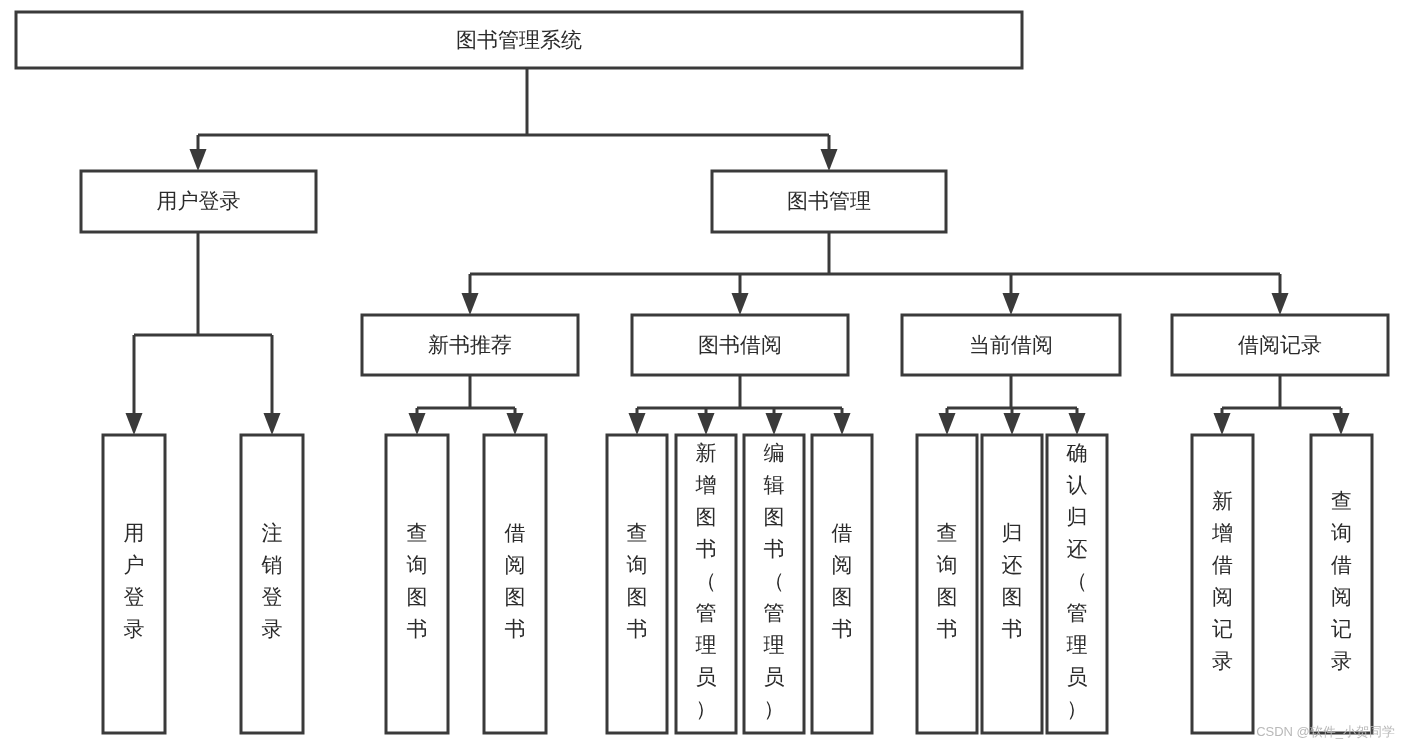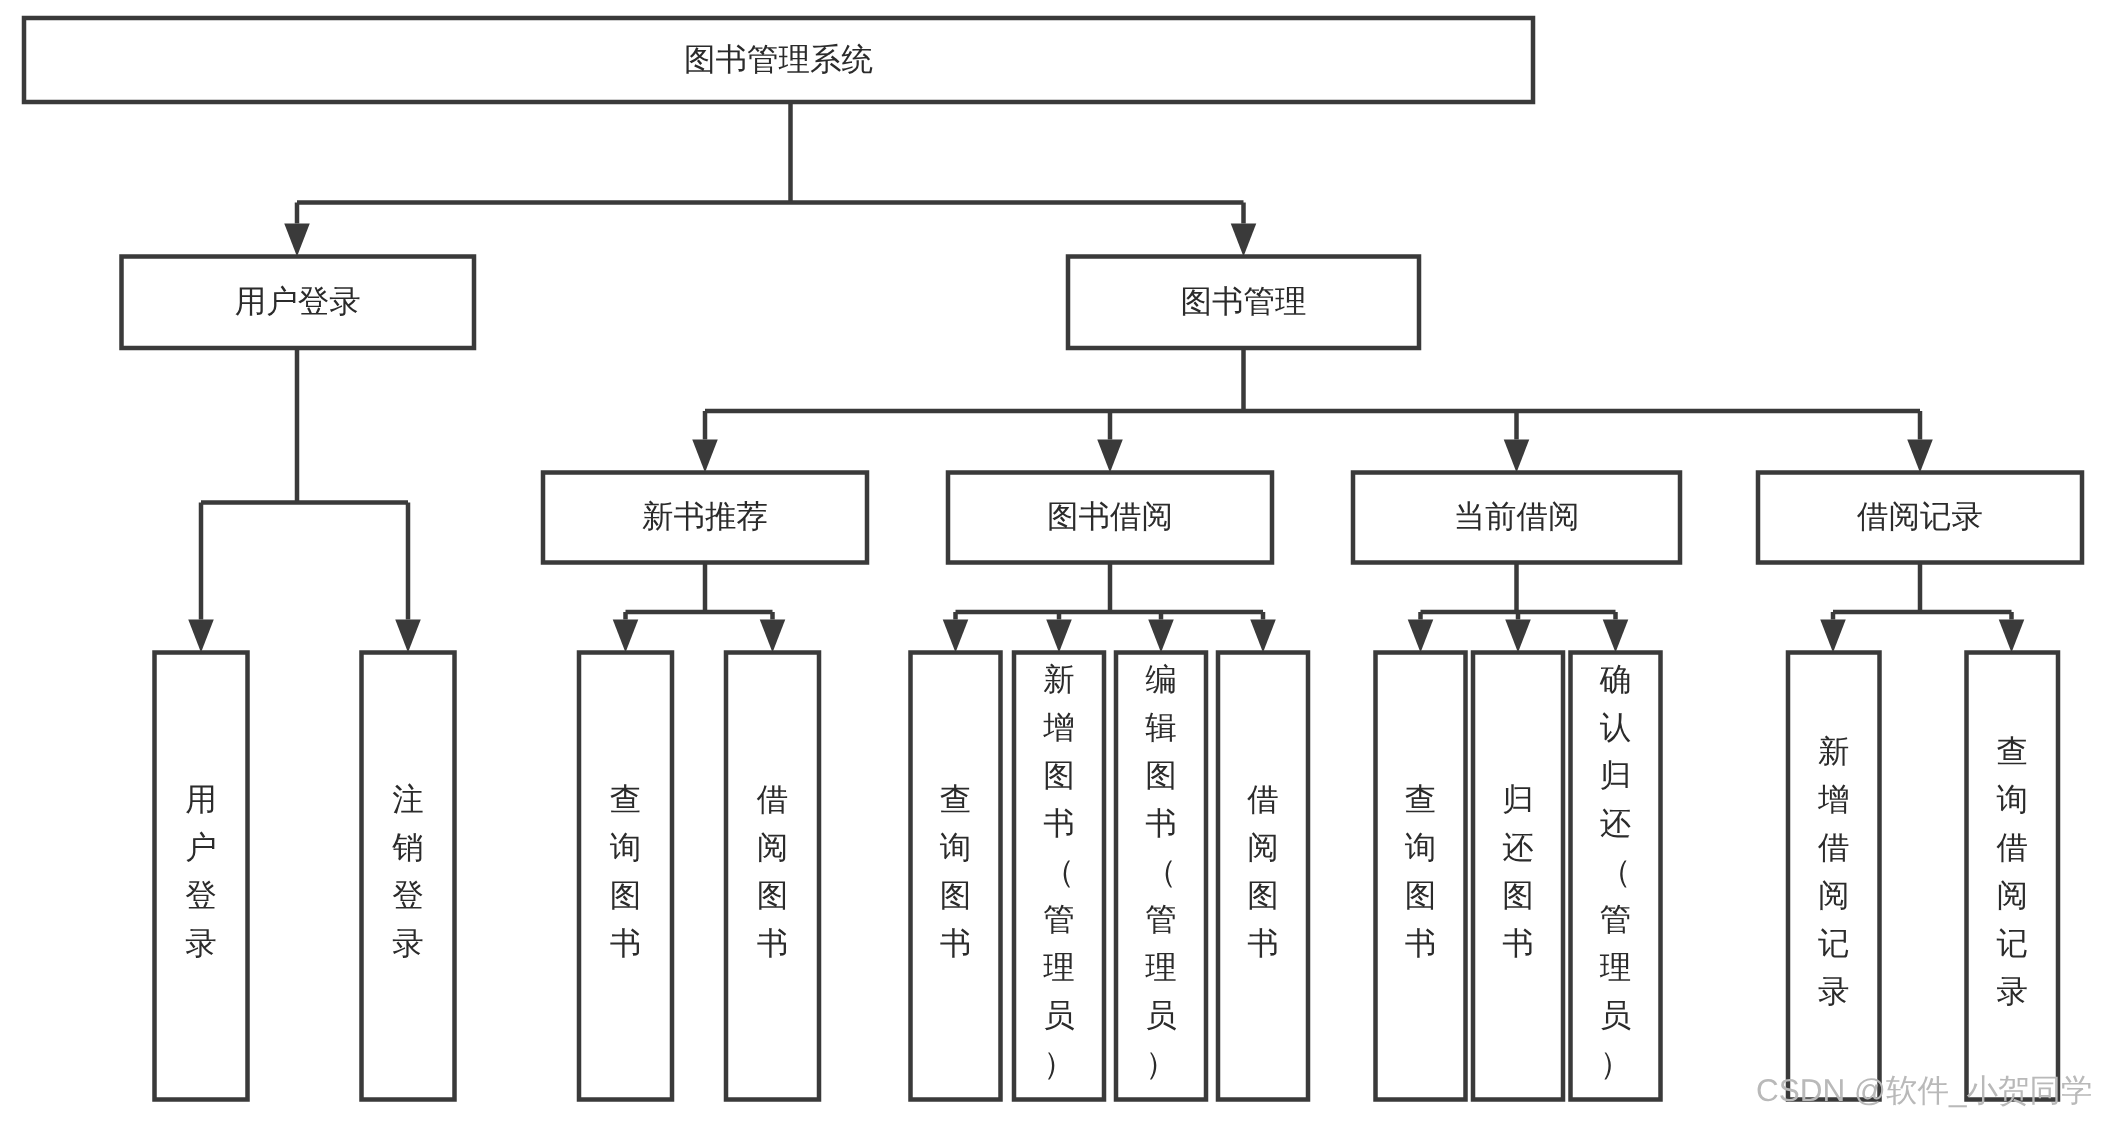--- a/index.html
+++ b/index.html
@@ -54,21 +54,21 @@
     fill: #2b2b2b;
     font-family: "Liberation Sans", "DejaVu Sans", sans-serif;
     font-size: 21px;
     text-anchor: middle;
   }
   .watermark-text {
     position: absolute;
     right: 10px;
     bottom: 6px;
     color: #b9b9b9;
-    font-size: 21px;
+    font-size: 13px;
     font-family: "Liberation Sans", "DejaVu Sans", sans-serif;
     white-space: nowrap;
     user-select: none;
     pointer-events: none;
   }
 </style>
 </head>
 <body>
 
 <div id="diagram-root">

